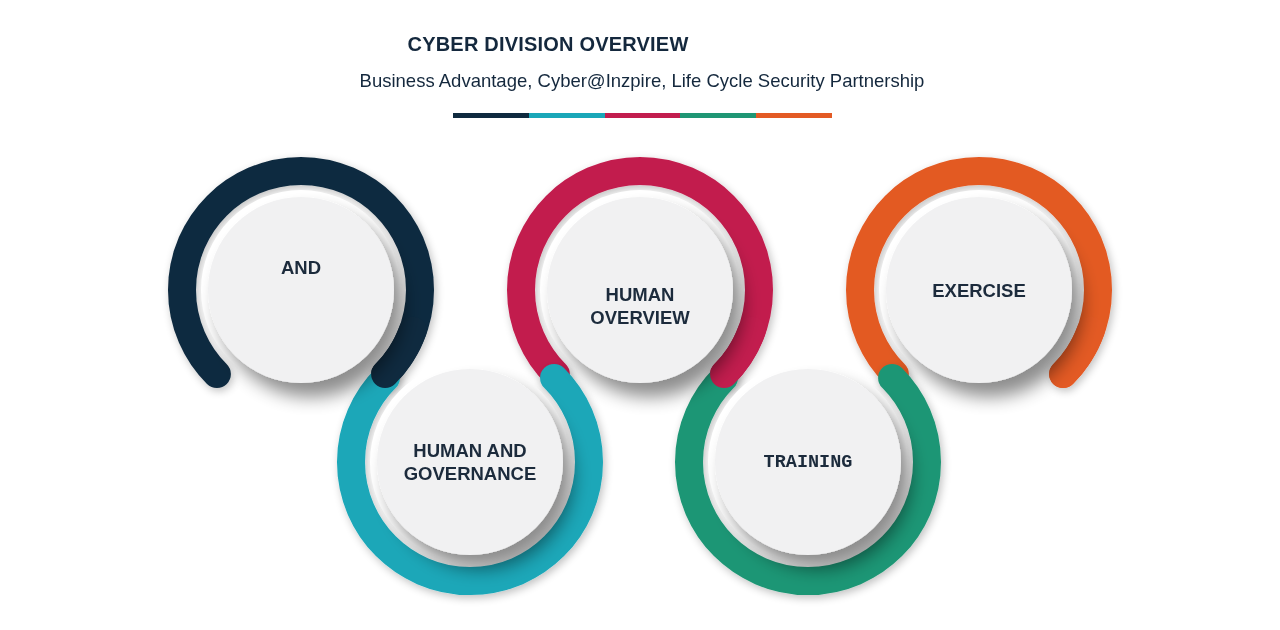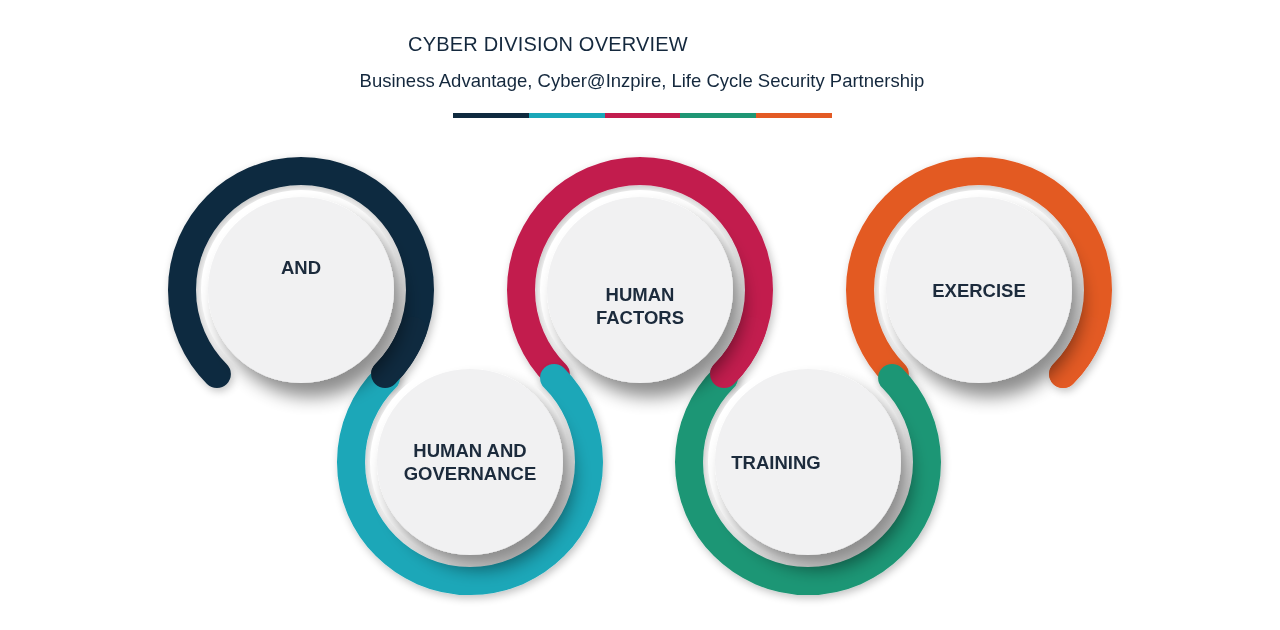--- a/index.html
+++ b/index.html
@@ -1,17 +1,17 @@
 <!DOCTYPE html>
 <html><head>
 <meta charset="utf-8">
 <style>
   html, body { margin: 0; padding: 0; background: #ffffff; }
   body { width: 1280px; height: 630px; position: relative; overflow: hidden; font-family: "Liberation Sans", sans-serif; }
-  .title { position: absolute; left: 0; width: 1096px; top: 33px; text-align: center; font-size: 20px; font-weight: normal; color: #14283d; letter-spacing: 0.2px; }
+  .title { position: absolute; left: 0; width: 1096px; top: 33px; text-align: center; font-size: 20px; font-weight: bold; color: #14283d; letter-spacing: 0.2px; }
   .subtitle { position: absolute; left: 0; width: 1284px; top: 70px; text-align: center; font-size: 18.5px; color: #14283d; }
   .divider { position: absolute; left: 453px; top: 113px; height: 5px; width: 379px; display: flex; }
   .divider span { flex: 1; height: 5px; display: block; }
   svg.diagram { position: absolute; left: 0; top: 0; }
   .label { position: absolute; width: 190px; margin-left: -95px; text-align: center; font-weight: bold; font-size: 18.5px; line-height: 23px; color: #1c2b3c; }
   .label span { display: block; }
 </style>
 </head>
 <body>
 
@@ -91,21 +91,21 @@
 <div id="labels">
     <div class="label" style="left: 301px; top: 255.5px;">
       <span>AND</span>
     </div>
     <div class="label" style="left: 470px; top: 439px;">
       <span>HUMAN AND</span>
       <span>GOVERNANCE</span>
     </div>
     <div class="label" style="left: 640px; top: 267px; margin-top: 16px;">
       <span>HUMAN</span>
-      <span>FACTORS</span>
+      <span>OVERVIEW</span>
     </div>
-    <div class="label" style="left: 776px; top: 450.5px;">
+    <div class="label" style="left: 808px; top: 450.5px; font-family: Liberation Mono, monospace;">
       <span>TRAINING</span>
     </div>
     <div class="label" style="left: 979px; top: 278.5px; text-align: center;">
       <span>EXERCISE</span>
     </div>
   </div>
 
 </body></html>

